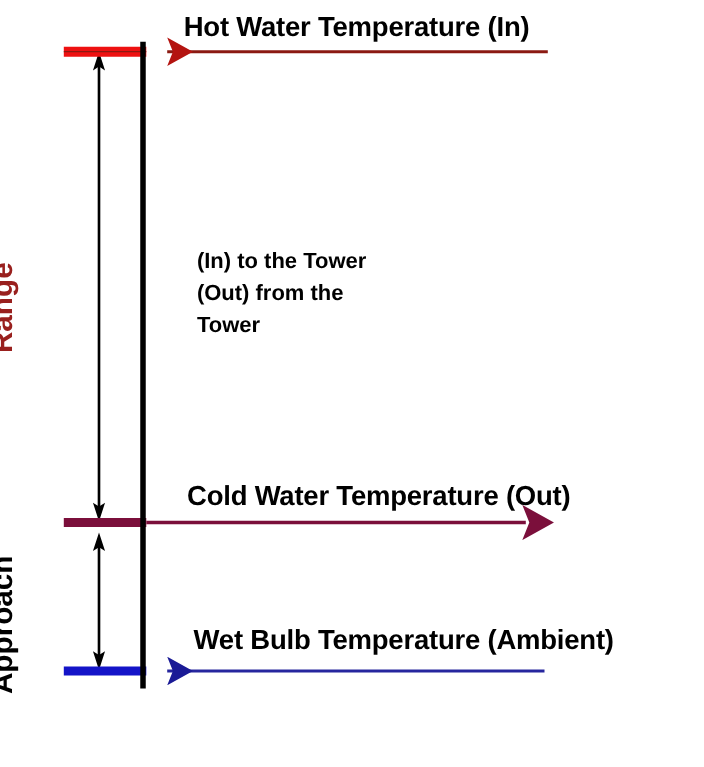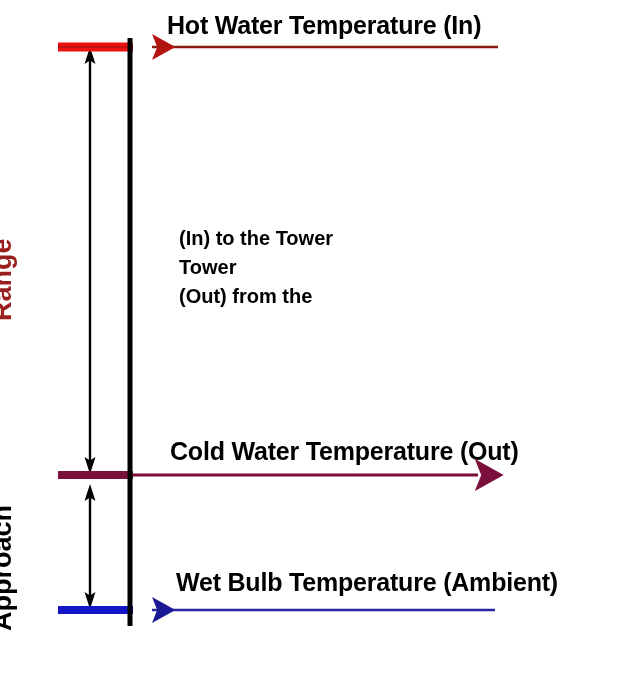--- a/index.html
+++ b/index.html
@@ -135,21 +135,21 @@
   </svg>
 
   <div class="label" id="title-hot-water">Hot Water Temperature (In)</div>
 
   <div class="label" id="label-cold-water">Cold Water Temperature (Out)</div>
 
   <div class="label" id="label-wet-bulb">Wet Bulb Temperature  (Ambient)</div>
 
   <div class="label" id="center-note">
     <div>(In) to the Tower</div>
+    <div>(Out) from the</div>
     <div>Tower</div>
-    <div>(Out) from the</div>
   </div>
 
   <div class="vlabel" id="label-range">Range</div>
 
   <div class="vlabel" id="label-approach">Approach</div>
 
 </div>
 
 </body></html>

